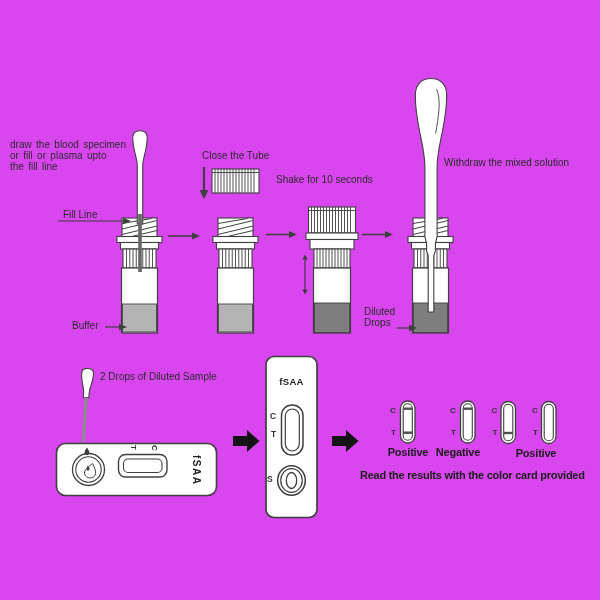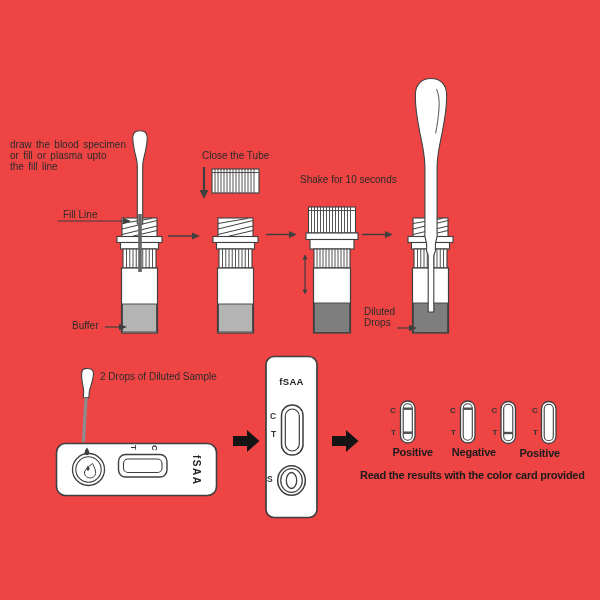--- a/index.html
+++ b/index.html
@@ -1,26 +1,26 @@
 <!DOCTYPE html>
 <html><head>
 <meta charset="utf-8">
 <style>
   html,body{margin:0;padding:0;background:#fff}
-  #stage{position:relative;width:600px;height:600px;background:#ef4444;
+  #stage{position:relative;width:600px;height:600px;background:#d946ef;
          font-family:"Liberation Sans",sans-serif;color:#2b2b2b;overflow:hidden}
   #art{position:absolute;left:0;top:0}
   .lbl{position:absolute;font-size:10px;line-height:12px;white-space:nowrap}
   .instr{white-space:normal;width:128px;word-spacing:1.6px}
   .rot{transform:rotate(90deg);transform-origin:0 0}
   .tiny{font-size:8px;font-weight:bold;line-height:8px;color:#333}
   .tiny2{font-size:8.5px;font-weight:bold;line-height:8.5px;color:#333}
   .brandv{font-weight:bold;font-size:9.5px;letter-spacing:.3px;color:#222;text-align:center;width:51px}
   .brandh{font-weight:bold;font-size:10px;letter-spacing:1.5px;line-height:10px;color:#222}
-  .resLbl{position:absolute;font-weight:bold;font-size:11px;letter-spacing:-.2px;color:#1c1c1c;text-align:right}
+  .resLbl{position:absolute;font-weight:bold;font-size:11px;letter-spacing:-.2px;color:#1c1c1c;text-align:center}
   .note{position:absolute;font-weight:bold;font-size:11px;letter-spacing:-.25px;color:#1c1c1c;white-space:nowrap}
   .twol div{line-height:11px}
 </style>
 </head>
 <body>
 
 <div id="stage">
 
   <svg id="art" width="600" height="600" viewBox="0 0 600 600">
     <defs>
@@ -167,21 +167,22 @@
 
   <div class="lbl instr twol" style="left:10px;top:139px">
     <div>draw the blood specimen</div>
     <div>or fill or plasma upto</div>
     <div>the fill line</div>
   </div>
 
   <div class="lbl" style="left:63px;top:209px">Fill Line</div>
   <div class="lbl" style="left:72px;top:320px">Buffer</div>
   <div class="lbl" style="left:202px;top:150px">Close the Tube</div>
-  <div class="lbl" style="left:300px;top:174px">Shake for 10 seconds</div>
+  <div class="lbl" style="left:276px;top:174px">Shake for 10 seconds</div>
+  <div class="lbl" style="left:444px;top:157px">Withdraw the mixed solution</div>
 
   <div class="lbl twol" style="left:364px;top:306px">
     <div>Diluted</div>
     <div>Drops</div>
   </div>
 
   <div class="lbl" style="left:100px;top:371px">2 Drops of Diluted Sample</div>
 
   <div class="lbl tiny rot" style="left:137px;top:445px">T</div>
   <div class="lbl tiny rot" style="left:158px;top:445px">C</div>
@@ -195,18 +196,18 @@
   <div class="lbl tiny" style="left:390px;top:407px">C</div>
   <div class="lbl tiny" style="left:391px;top:429px">T</div>
   <div class="lbl tiny" style="left:450px;top:407px">C</div>
   <div class="lbl tiny" style="left:451px;top:429px">T</div>
   <div class="lbl tiny" style="left:491.5px;top:407px">C</div>
   <div class="lbl tiny" style="left:492.5px;top:429px">T</div>
   <div class="lbl tiny" style="left:532px;top:407px">C</div>
   <div class="lbl tiny" style="left:533px;top:429px">T</div>
 
   <div class="resLbl" style="left:383px;top:446px;width:50px">Positive</div>
-  <div class="resLbl" style="left:442px;top:446px;width:54px">Negative</div>
+  <div class="resLbl" style="left:431px;top:446px;width:54px">Negative</div>
   <div class="resLbl" style="left:512px;top:447px;width:48px">Positive</div>
 
   <div class="note" style="left:360px;top:469px">Read the results with the color card provided</div>
 
 </div>
 
 </body></html>

